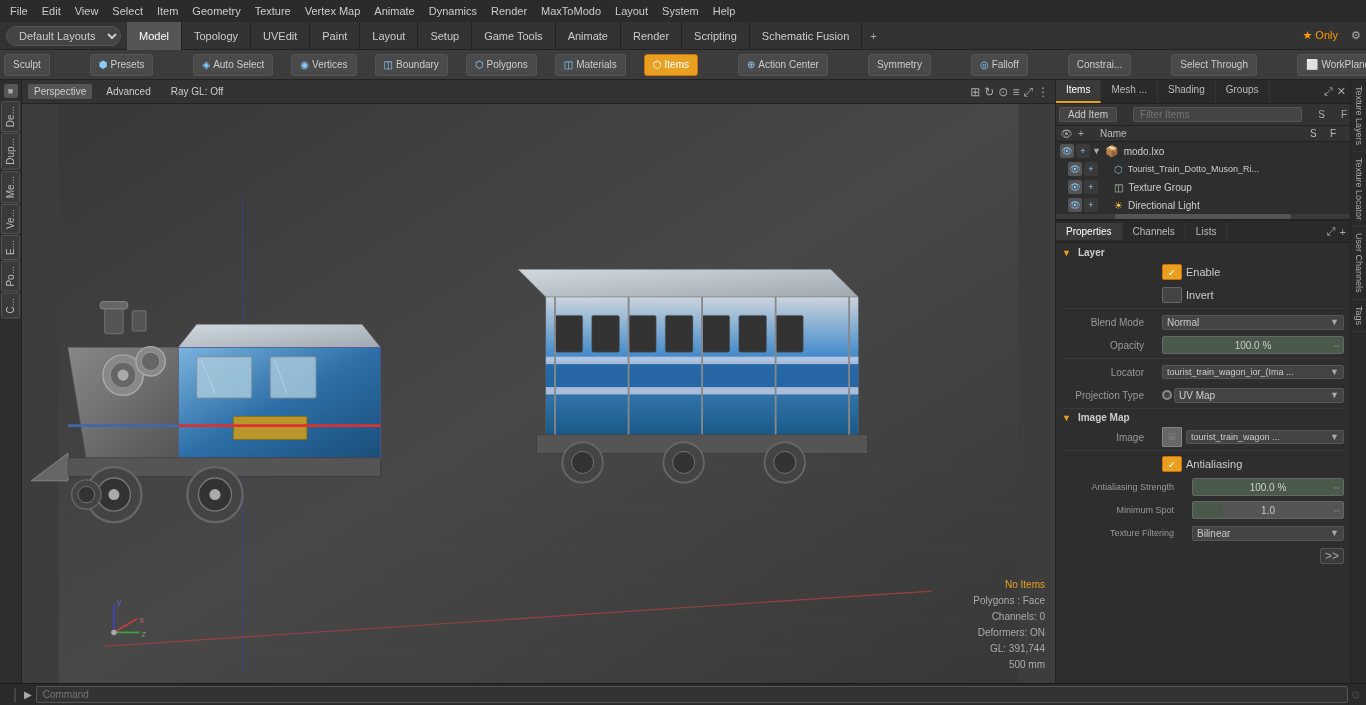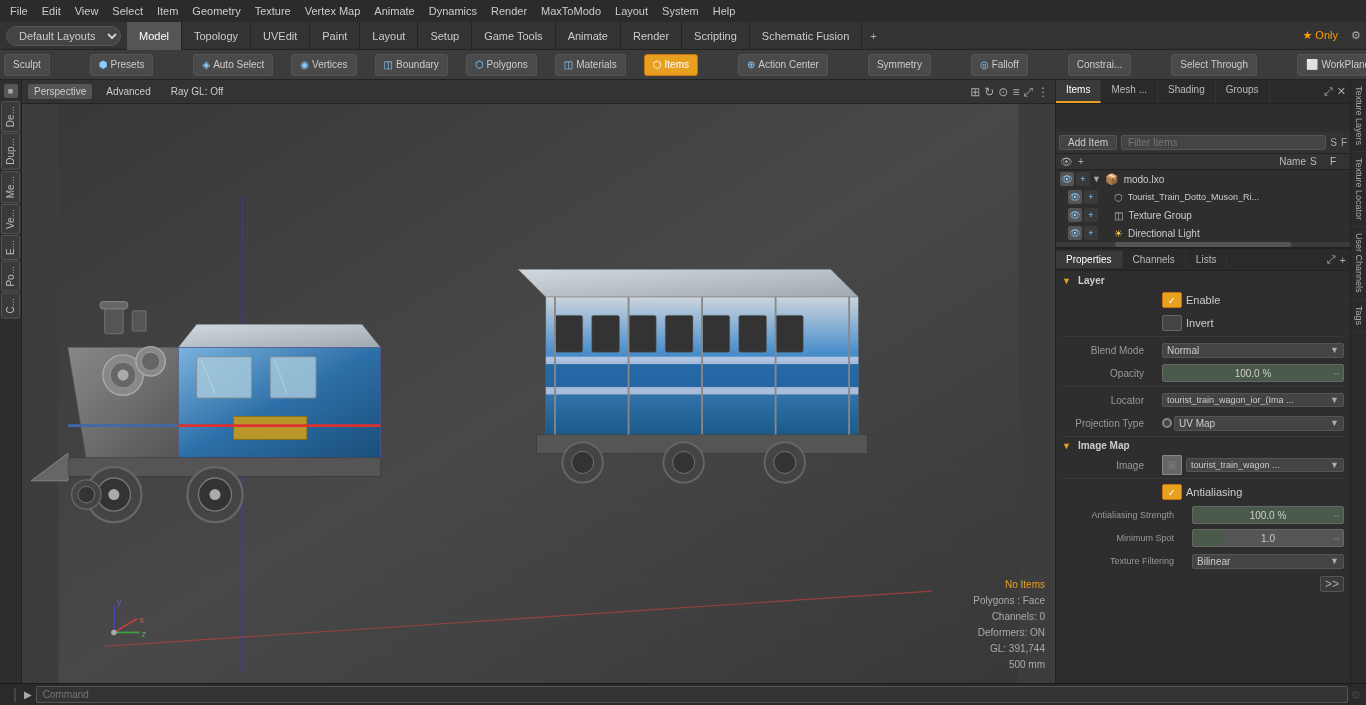--- a/index.html
+++ b/index.html
@@ -43,26 +43,26 @@
     #viewport-info { position: absolute; bottom: 10px; right: 10px; color: #aaa; font-size: 10px; text-align: right; line-height: 1.6; }
 
     
     #right-panel { width: 295px; background: #2e2e2e; border-left: 1px solid #222; display: flex; flex-direction: column; }
 
     
     #rpanel-tabs { display: flex; background: #2a2a2a; border-bottom: 1px solid #222; height: 24px; }
     .rpanel-tab { color: #bbb; padding: 4px 10px; font-size: 10px; cursor: pointer; border-right: 1px solid #333; }
     .rpanel-tab.active { background: #3a3a3a; color: #fff; border-bottom: 2px solid #e8a020; }
     .rpanel-tab-icons { margin-left: auto; display: flex; align-items: center; gap: 4px; padding-right: 4px; color: #aaa; font-size: 11px; }
-    #items-toolbar { display: flex; align-items: center; gap: 4px; padding: 3px; background: #333; border-bottom: 1px solid #222; margin-top: 28px; }
+    #items-toolbar { display: flex; align-items: center; gap: 16px; padding: 3px; background: #333; border-bottom: 1px solid #222; }
     .items-btn { background: #444; color: #ccc; border: 1px solid #555; border-radius: 2px; padding: 1px 8px; font-size: 10px; cursor: pointer; }
     #filter-items { background: #444; color: #ccc; border: 1px solid #555; border-radius: 2px; padding: 1px 6px; font-size: 10px; flex: 1; }
     
     #items-header { display: flex; align-items: center; background: #333; padding: 2px 4px; gap: 4px; border-bottom: 1px solid #222; }
-    .items-col-name { color: #bbb; font-size: 10px; flex: 1; margin-left: 19px; text-align: right; }
+    .items-col-name { color: #bbb; font-size: 10px; flex: 1; margin-left: 4px; }
     .items-col-sf { color: #bbb; font-size: 10px; width: 16px; }
 
     .item-row { display: flex; align-items: center; padding: 2px 4px; gap: 2px; }
     .item-vis-icon { width: 14px; height: 14px; background: #555; border-radius: 2px; cursor: pointer; display: flex; align-items: center; justify-content: center; color: #8cf; font-size: 9px; }
     .item-indent { margin-left: 8px; }
     .item-label { color: #ccc; font-size: 10px; flex: 1; cursor: pointer; }
 
     
     .expand-arrow { color: #aaa; font-size: 9px; cursor: pointer; margin-right: 2px; }
 

